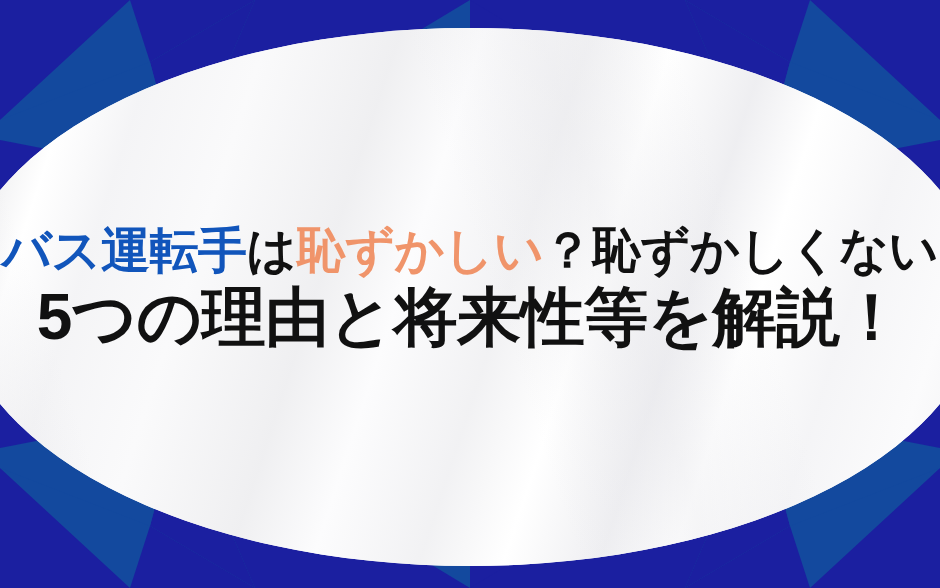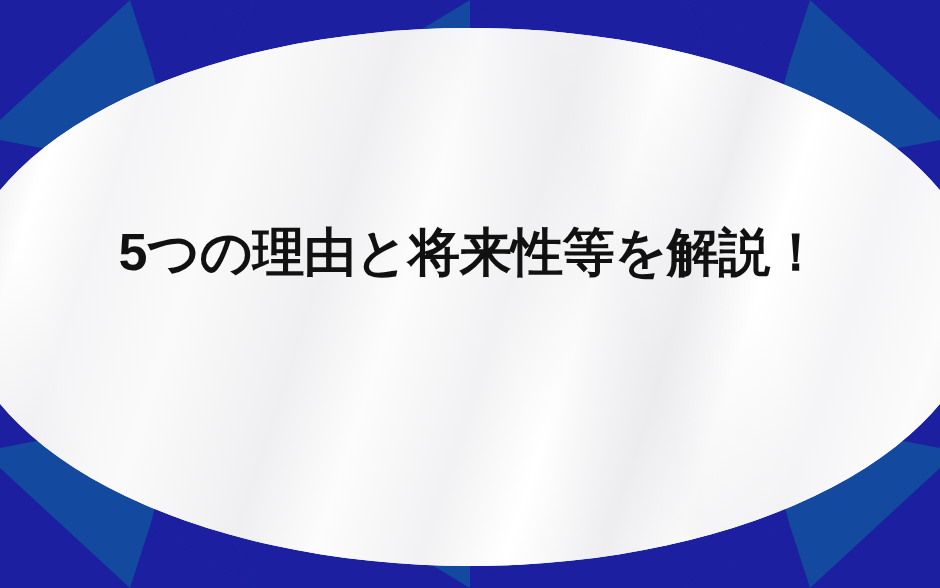--- a/index.html
+++ b/index.html
@@ -73,21 +73,21 @@
     line-height: 1.18;
     letter-spacing: -0.5px;
   }
   .title-line {
     display: block;
     white-space: nowrap;
     font-size: 49px;
     font-weight: 700;
     color: #111111;
   }
-  #title-line-2 { font-size: 52px; }
+  #title-line-2 { font-size: 64px; }
   .seg-blue   { color: #1155BB; }
   .seg-orange { color: #F0946A; }
   .seg-black  { color: #111111; }
 </style>
 </head>
 <body>
 
 <div id="thumbnail-card">
 
   <svg id="bg-polygons" viewBox="0 0 940 588" preserveAspectRatio="none">
@@ -124,18 +124,21 @@
     <polygon points="940,448 760,413 880,358 940,373" fill="#1B1FA0"></polygon>
     <polygon points="685,588 470,588 760,413" fill="#1B1FA0"></polygon>
   </svg>
 
   <div id="ellipse-panel">
     <div id="ellipse-sheen"></div>
     <div id="ellipse-sheen2"></div>
   </div>
 
   <div id="title-block">
+    <span class="title-line" id="title-line-1">
+      <span class="seg-blue">バス運転手</span><span class="seg-black">は</span><span class="seg-orange">恥ずかしい</span><span class="seg-black">？恥ずかしくない</span>
+    </span>
     <span class="title-line" id="title-line-2">
       <span class="seg-black">5つの理由と将来性等を解説！</span>
     </span>
   </div>
 
 </div>
 
 </body></html>

